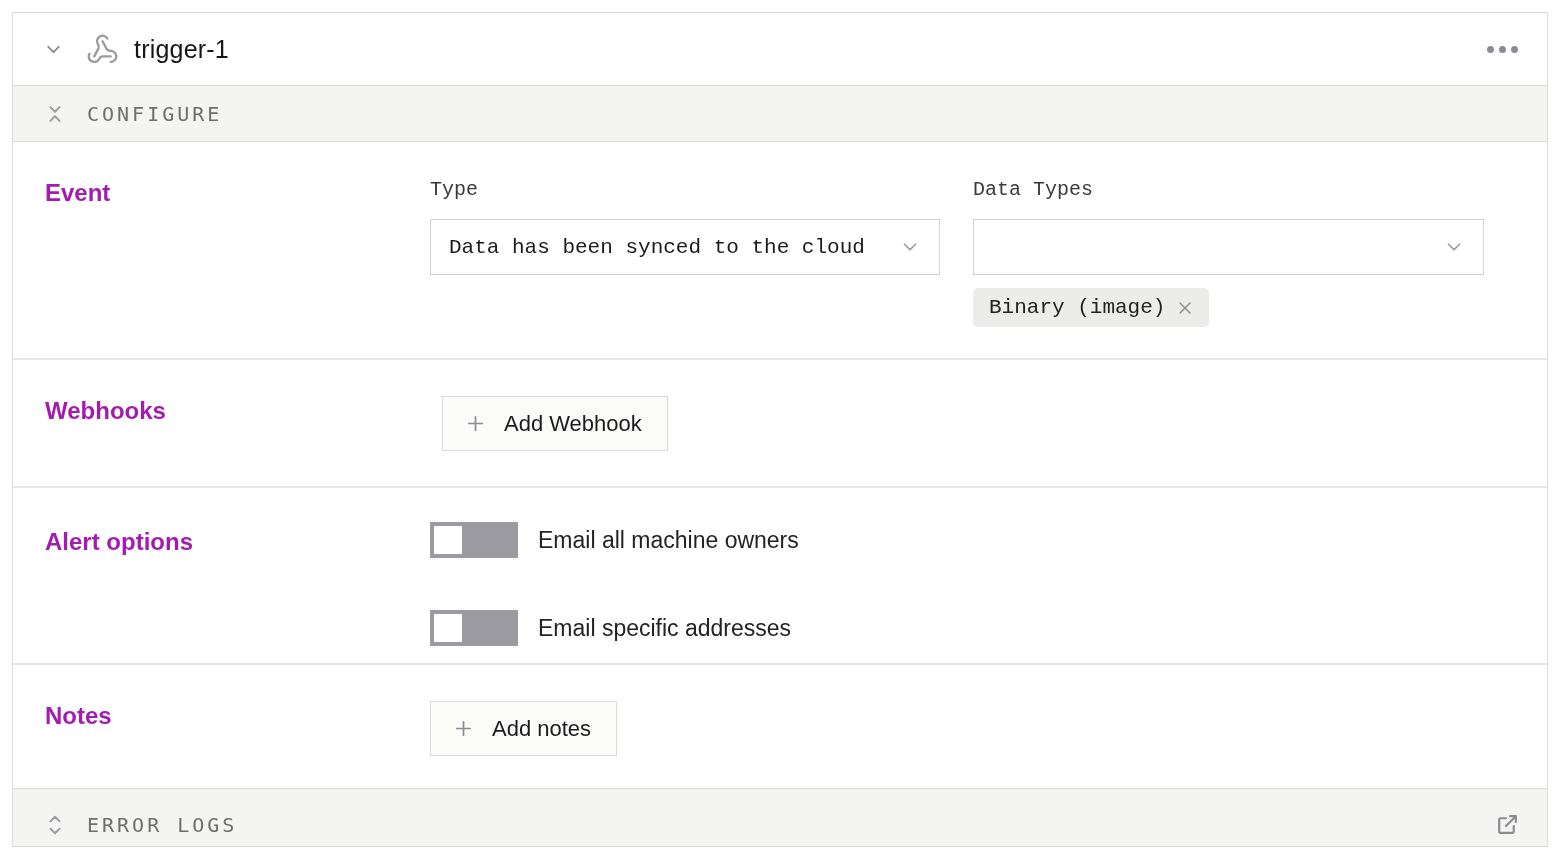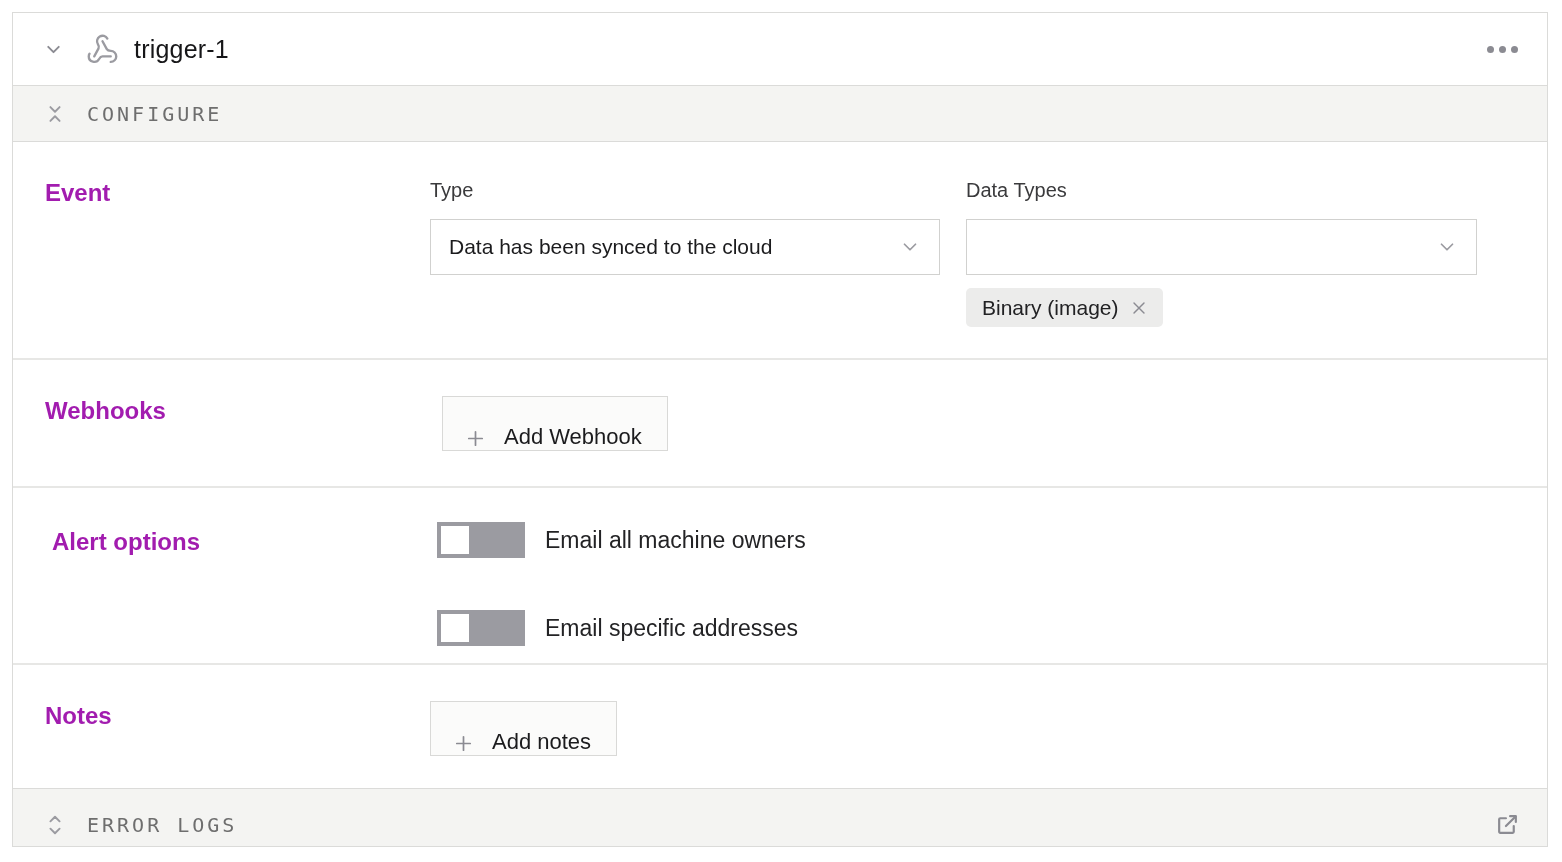--- a/index.html
+++ b/index.html
@@ -63,23 +63,23 @@
   .row + .row { border-top: 2px solid #e7e7e5; }
   .row-label {
     flex: 0 0 385px;
     font-size: 24px; font-weight: 600; color: #a21caf;
     line-height: 1.25;
   }
   .row-event    { height: 216px; padding-top: 36px; }
   .row-webhooks { height: 128px; padding-top: 36px; gap: 12px; }
   .row-alert    { height: 177px; padding-top: 34px; }
   .row-notes    { height: 125px; padding-top: 36px; }
-  .row-alert .row-label { padding-top: 5px; margin-left: 7px; }
-  
-  .fields { display: flex; gap: 26px; }
+  .row-alert .row-label { padding-top: 5px; }
+  
+  .fields { display: flex; gap: 33px; font-family: Liberation Mono, monospace; }
   .field { display: flex; flex-direction: column; }
   .field-label { font-size: 20px; color: #3a3a3c; line-height: 24px; margin-bottom: 17px; }
   .select {
     height: 56px; border: 1px solid #d1d1cf; background: #fff;
     display: flex; align-items: center;
     padding: 0 18px; cursor: pointer;
   }
   .select-type { width: 510px; }
   .select-datatypes { width: 511px; }
   .select-value { font-size: 21px; color: #1b1b1d; flex: 1 1 auto; white-space: nowrap; }
@@ -87,21 +87,21 @@
   .chips { display: flex; margin-top: 13px; }
   .chip {
     display: inline-flex; align-items: center;
     height: 39px; padding: 0 14px 0 16px;
     background: #ececeb; border-radius: 5px;
     font-size: 21px; color: #222224;
   }
   .chip .chip-x { display: flex; align-items: center; margin-left: 10px; cursor: pointer; }
   
   .add-btn {
-    display: inline-flex; align-items: flex-end;
+    display: inline-flex; align-items: center;
     height: 55px; padding: 0 25px 0 21px;
     background: #fbfbfa; border: 1px solid #d9d9d7;
     cursor: pointer; font-family: inherit;
   }
   .add-btn .plus { display: flex; align-items: center; margin-right: 17px; }
   .add-btn .btn-label { font-size: 22px; color: #1b1b1d; }
   
   .toggle-rows { display: flex; flex-direction: column; gap: 52px; }
   .toggle-row { display: flex; align-items: center; height: 36px; }
   .toggle {

